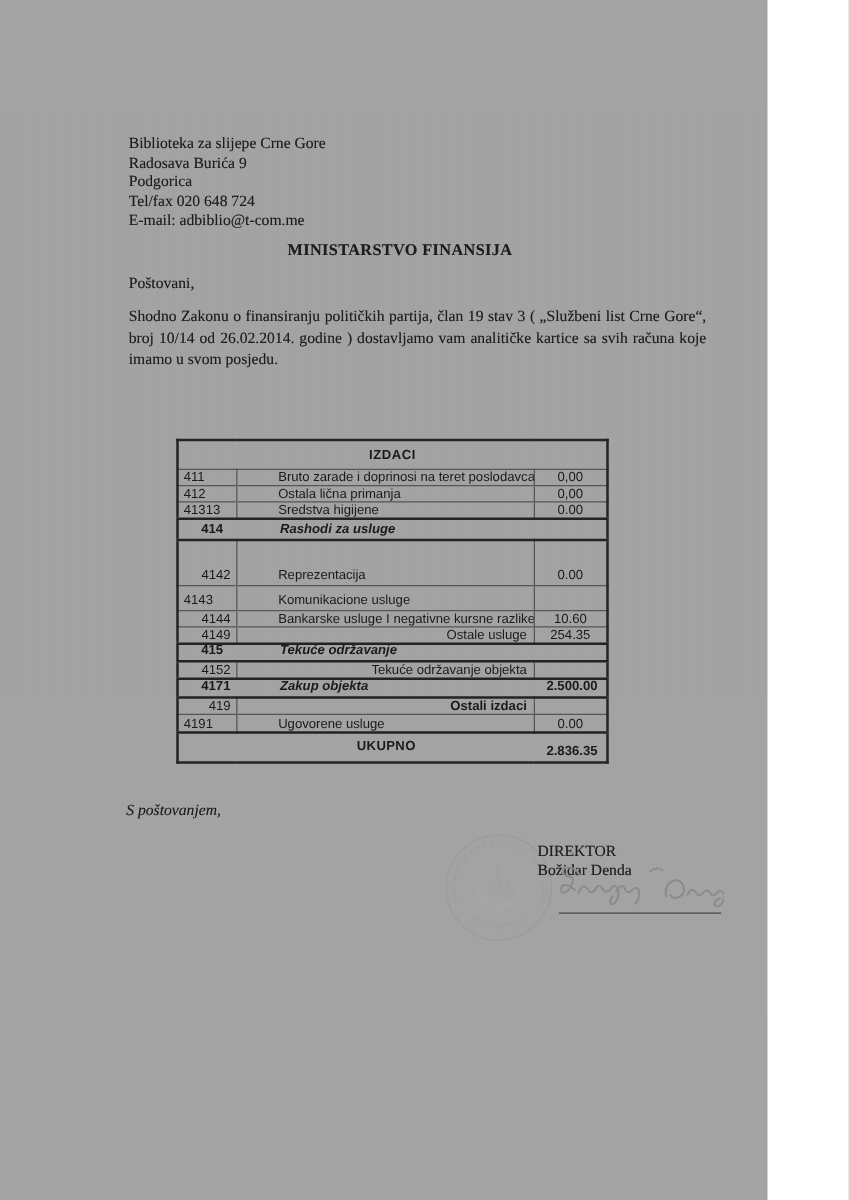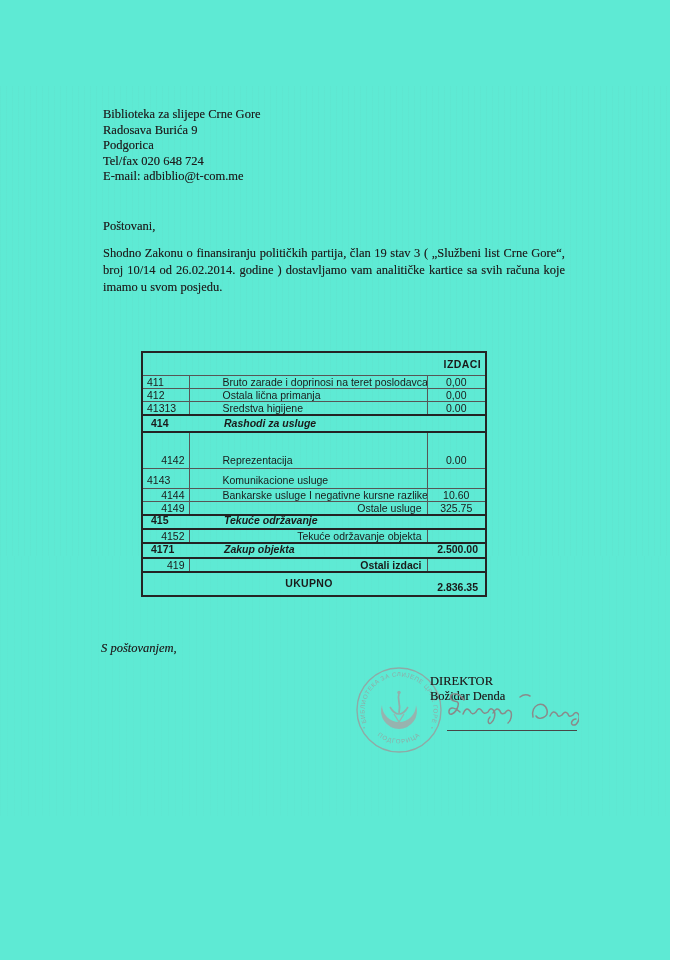--- a/index.html
+++ b/index.html
@@ -1,49 +1,49 @@
 <!DOCTYPE html>
 <html><head>
 <meta charset="utf-8">
 <style>
   html,body{margin:0;padding:0;}
   body{width:679px;height:960px;background:#ffffff;}
-  .page{position:relative;width:670px;height:960px;background:#5eead4;overflow:hidden;
+  .page{position:relative;width:614px;height:960px;background:#a3a3a3;overflow:hidden;
         font-family:"Liberation Serif",serif;color:#1d1d1d;}
   .scan-noise{position:absolute;left:0;top:86px;width:679px;height:470px;pointer-events:none;
         background:repeating-linear-gradient(90deg,rgba(110,110,115,.05) 0 1px,rgba(0,0,0,0) 1px 6px);
         opacity:.55;}
   .scan-noise2{position:absolute;left:0;top:556px;width:679px;height:260px;pointer-events:none;
         background:repeating-linear-gradient(90deg,rgba(110,110,115,.04) 0 1px,rgba(0,0,0,0) 1px 7px);
         opacity:.45;}
   .letterhead{position:absolute;left:103px;top:107px;font-size:12.5px;line-height:15.5px;}
   .recipient{position:absolute;left:0;top:192px;width:640px;text-align:center;
         font-weight:bold;font-size:13px;letter-spacing:.3px;}
   .salutation{position:absolute;left:103px;top:219px;font-size:12.5px;}
   .bodytext{position:absolute;left:103px;top:245px;width:462px;font-size:12.5px;
         line-height:17px;text-align:justify;}
   .rpt-title{position:absolute;left:0;top:304px;width:645px;text-align:center;
         font-family:"Liberation Sans",sans-serif;font-weight:bold;font-size:11.5px;line-height:15px;}
   .tbl{position:absolute;left:141px;top:351px;width:344px;border-collapse:collapse;table-layout:fixed;
         font-family:"Liberation Sans",sans-serif;font-size:10.5px;color:#1a1a1a;
         border:2px solid #242424;}
   .tbl td{padding:0 4px;line-height:1.15;overflow:hidden;white-space:nowrap;}
-  .tbl tr.hdr td{text-align:right;font-weight:bold;vertical-align:bottom;padding-bottom:4px;letter-spacing:.4px;}
+  .tbl tr.hdr td{text-align:center;font-weight:bold;vertical-align:bottom;padding-bottom:4px;letter-spacing:.4px;}
   .tbl tr.rn > td{border-top:1px solid #565656;}
   .tbl tr.rt > td{border-top:2px solid #232323;border-bottom:2px solid #232323;}
   .tbl tr.rtot > td{border-top:2px solid #232323;}
   .tbl td.c1{border-right:1px solid #565656;}
   .tbl td.c1.ar{text-align:right;margin-top:38px;}
   .tbl td.c2{border-right:1px solid #565656;padding-left:33px;}
   .tbl td.c2.ar{text-align:right;padding-right:5px;padding-left:4px;}
   .tbl td.c2.bb{font-weight:bold;}
   .tbl td.c3{text-align:center;padding:0 2px;}
   .tbl tr.vb > td{vertical-align:bottom;padding-bottom:2px;}
   .tbl td.sec{position:relative;font-weight:bold;}
-  .tbl td.sec .s-code{position:absolute;left:8px;bottom:2px;}
+  .tbl td.sec .s-code{position:absolute;left:18px;bottom:2px;}
   .tbl td.sec .s-desc{position:absolute;left:81px;bottom:2px;font-style:italic;}
   .tbl td.sec .s-amt{position:absolute;right:7px;bottom:2px;}
   .tbl td.sec .t-label{position:absolute;left:47px;width:238px;text-align:center;bottom:6px;font-weight:bold;letter-spacing:.3px;}
   .closing{position:absolute;left:101px;top:641px;font-size:12.5px;font-style:italic;}
   .stamp{position:absolute;left:349px;top:660px;width:100px;height:100px;opacity:.8;}
   .sigblock{position:absolute;left:430px;top:674px;width:155px;text-align:left;
         font-size:12.5px;line-height:15px;}
   .sig-svg{position:absolute;left:444px;top:686px;width:135px;height:48px;}
   .sig-line{position:absolute;left:447px;top:730px;width:130px;height:0;border-top:1.4px solid #474747;}
   .soft{text-shadow:0 0 .4px rgba(45,45,45,.55);}
@@ -56,20 +56,21 @@
   <div class="scan-noise2"></div>
 
   <div class="letterhead soft">
     <div>Biblioteka za slijepe Crne Gore</div>
     <div>Radosava Burića 9</div>
     <div>Podgorica</div>
     <div>Tel/fax 020 648 724</div>
     <div>E-mail: adbiblio@t-com.me</div>
   </div>
 
+  <div class="recipient soft">MINISTARSTVO FINANSIJA</div>
 
   <div class="salutation soft">Poštovani,</div>
   <div class="bodytext soft">Shodno Zakonu o finansiranju političkih partija, član 19 stav 3 ( „Službeni list Crne Gore“, broj 10/14 od 26.02.2014. godine ) dostavljamo vam analitičke kartice sa svih računa koje imamo u svom posjedu.</div>
 
 
   <table class="tbl">
     <colgroup>
         <col style="width:47px">
         <col style="width:238px">
         <col style="width:59px">
@@ -110,21 +111,21 @@
           <td class="c3"></td>
         </tr>
         <tr class="rn" style="height: 13px;">
           <td class="c1 ar">4144</td>
           <td class="c2">Bankarske usluge I negativne kursne razlike</td>
           <td class="c3">10.60</td>
         </tr>
         <tr class="rn" style="height: 14px;">
           <td class="c1 ar">4149</td>
           <td class="c2 ar">Ostale usluge</td>
-          <td class="c3">325.75</td>
+          <td class="c3">254.35</td>
         </tr>
         <tr class="rt" style="height: 14px;">
           <td class="sec" colspan="3">
             <span class="s-code">415</span>
             <span class="s-desc">Tekuće održavanje</span>
           </td>
         </tr>
         <tr class="rn" style="height: 13px;">
           <td class="c1 ar">4152</td>
           <td class="c2 ar">Tekuće održavanje objekta</td>
@@ -134,20 +135,25 @@
           <td class="sec" colspan="3">
             <span class="s-code">4171</span>
             <span class="s-desc">Zakup objekta</span>
             <span class="s-amt">2.500.00</span>
           </td>
         </tr>
         <tr class="rn" style="height: 13px;">
           <td class="c1 ar">419</td>
           <td class="c2 ar bb">Ostali izdaci</td>
           <td class="c3"></td>
+        </tr>
+        <tr class="rn" style="height: 14px;">
+          <td class="c1">4191</td>
+          <td class="c2">Ugovorene usluge</td>
+          <td class="c3">0.00</td>
         </tr>
         <tr class="rtot" style="height: 24px;">
           <td class="sec" colspan="3">
             <span class="t-label">UKUPNO</span>
             <span class="s-amt">2.836.35</span>
           </td>
         </tr>
       </tbody>
   </table>
 

